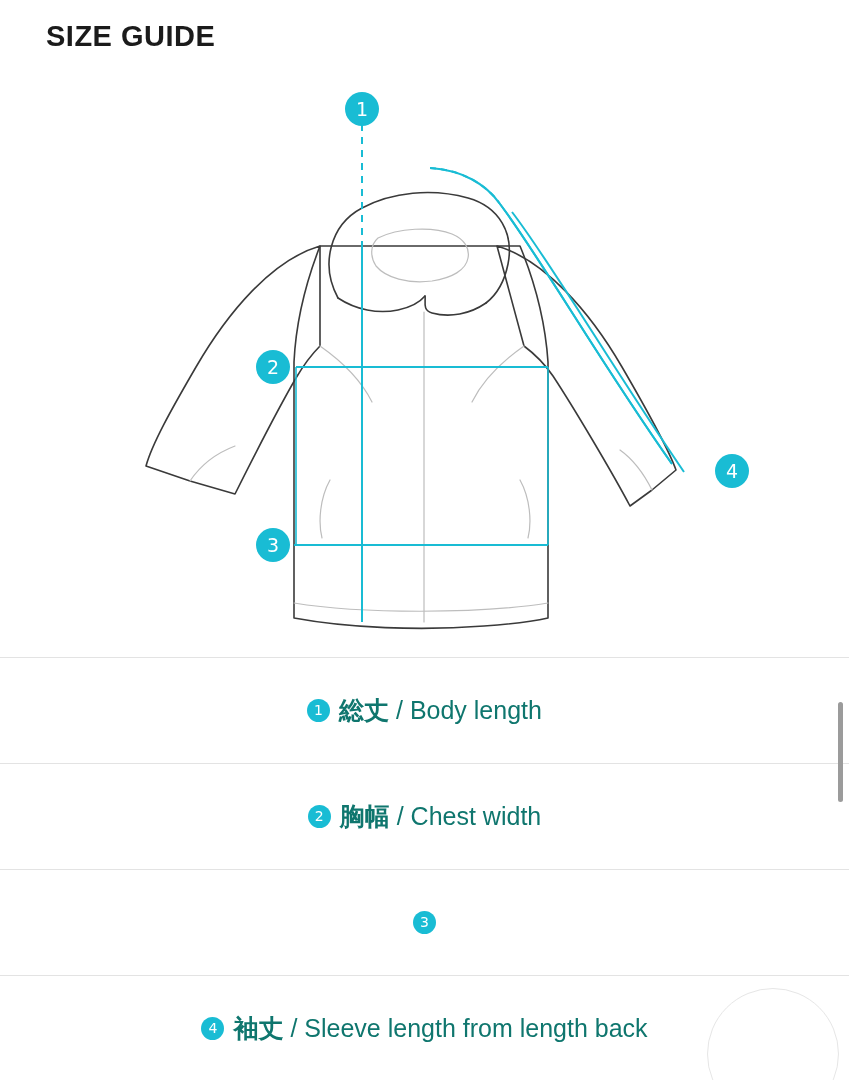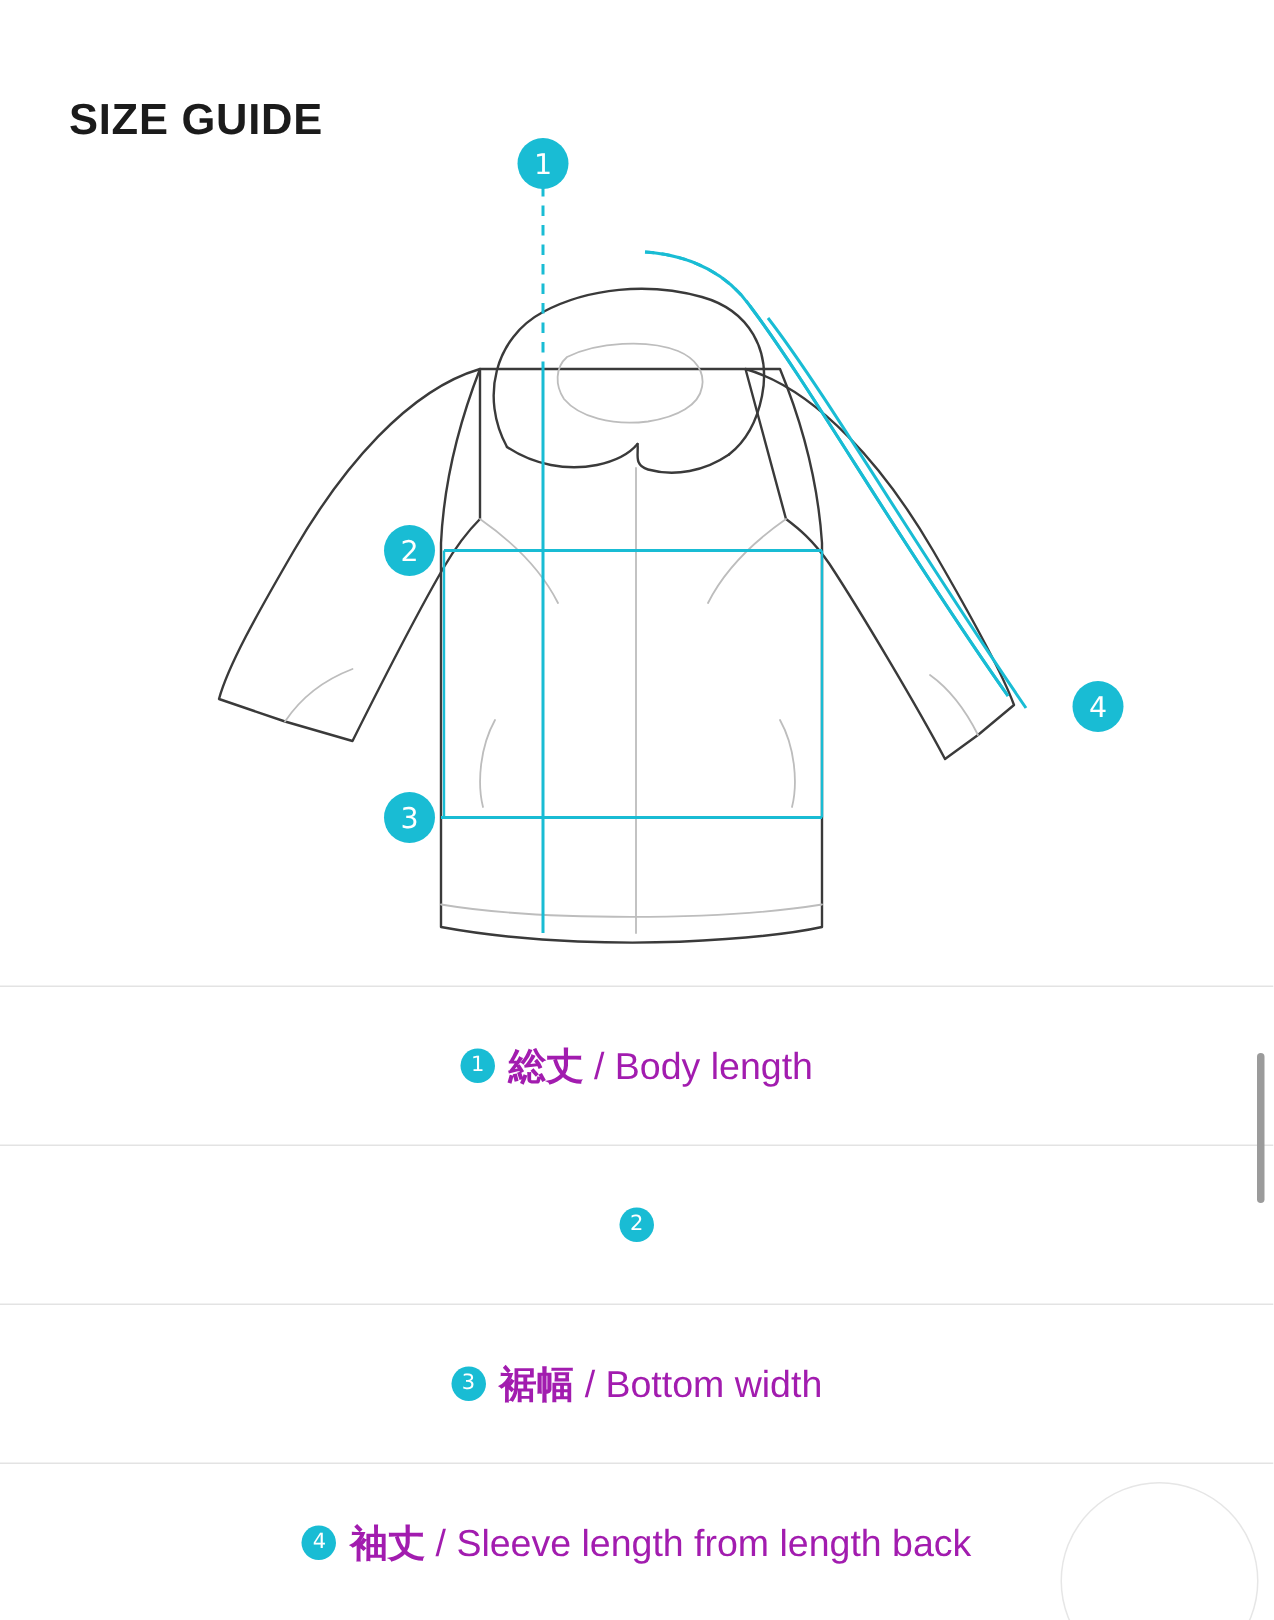--- a/index.html
+++ b/index.html
@@ -24,21 +24,20 @@
   }
 
   .page-title {
     position: absolute;
     top: 20px;
     left: 46px;
     font-size: 29px;
     font-weight: bold;
     letter-spacing: 0.5px;
     color: #1b1b1b;
-    margin-top: 44px;
   }
 
   .diagram-wrap {
     position: absolute;
     top: 62px;
     left: 0;
     width: 849px;
     height: 595px;
   }
 
@@ -75,21 +74,21 @@
     color: #ffffff;
     font-size: 14px;
     line-height: 23px;
     text-align: center;
     flex: 0 0 auto;
     font-family: "DejaVu Sans", sans-serif;
   }
 
   .legend-text {
     font-size: 25px;
-    color: #a21caf;
+    color: #0f766e;
     white-space: nowrap;
   }
   .legend-text .jp {
     font-family: "DejaVu Sans", sans-serif;
     font-weight: bold;
   }
 
   .scrollbar-track {
     position: absolute;
     right: 6px;
@@ -214,27 +213,27 @@
     <div class="legend-row">
       <div class="legend-inner">
         <span class="badge">1</span>
         <span class="legend-text"><span class="jp">総丈</span><span> / </span><span>Body length</span></span>
       </div>
     </div>
 
     <div class="legend-row">
       <div class="legend-inner">
         <span class="badge">2</span>
+        <span class="legend-text"><span class="jp">胸幅</span><span> / </span><span>Chest width</span></span>
       </div>
     </div>
 
     <div class="legend-row">
       <div class="legend-inner">
         <span class="badge">3</span>
-        <span class="legend-text"><span class="jp">裾幅</span><span> / </span><span>Bottom width</span></span>
       </div>
     </div>
 
     <div class="legend-row">
       <div class="legend-inner">
         <span class="badge">4</span>
         <span class="legend-text"><span class="jp">袖丈</span><span> / </span><span>Sleeve length from length back</span></span>
       </div>
     </div>
 

